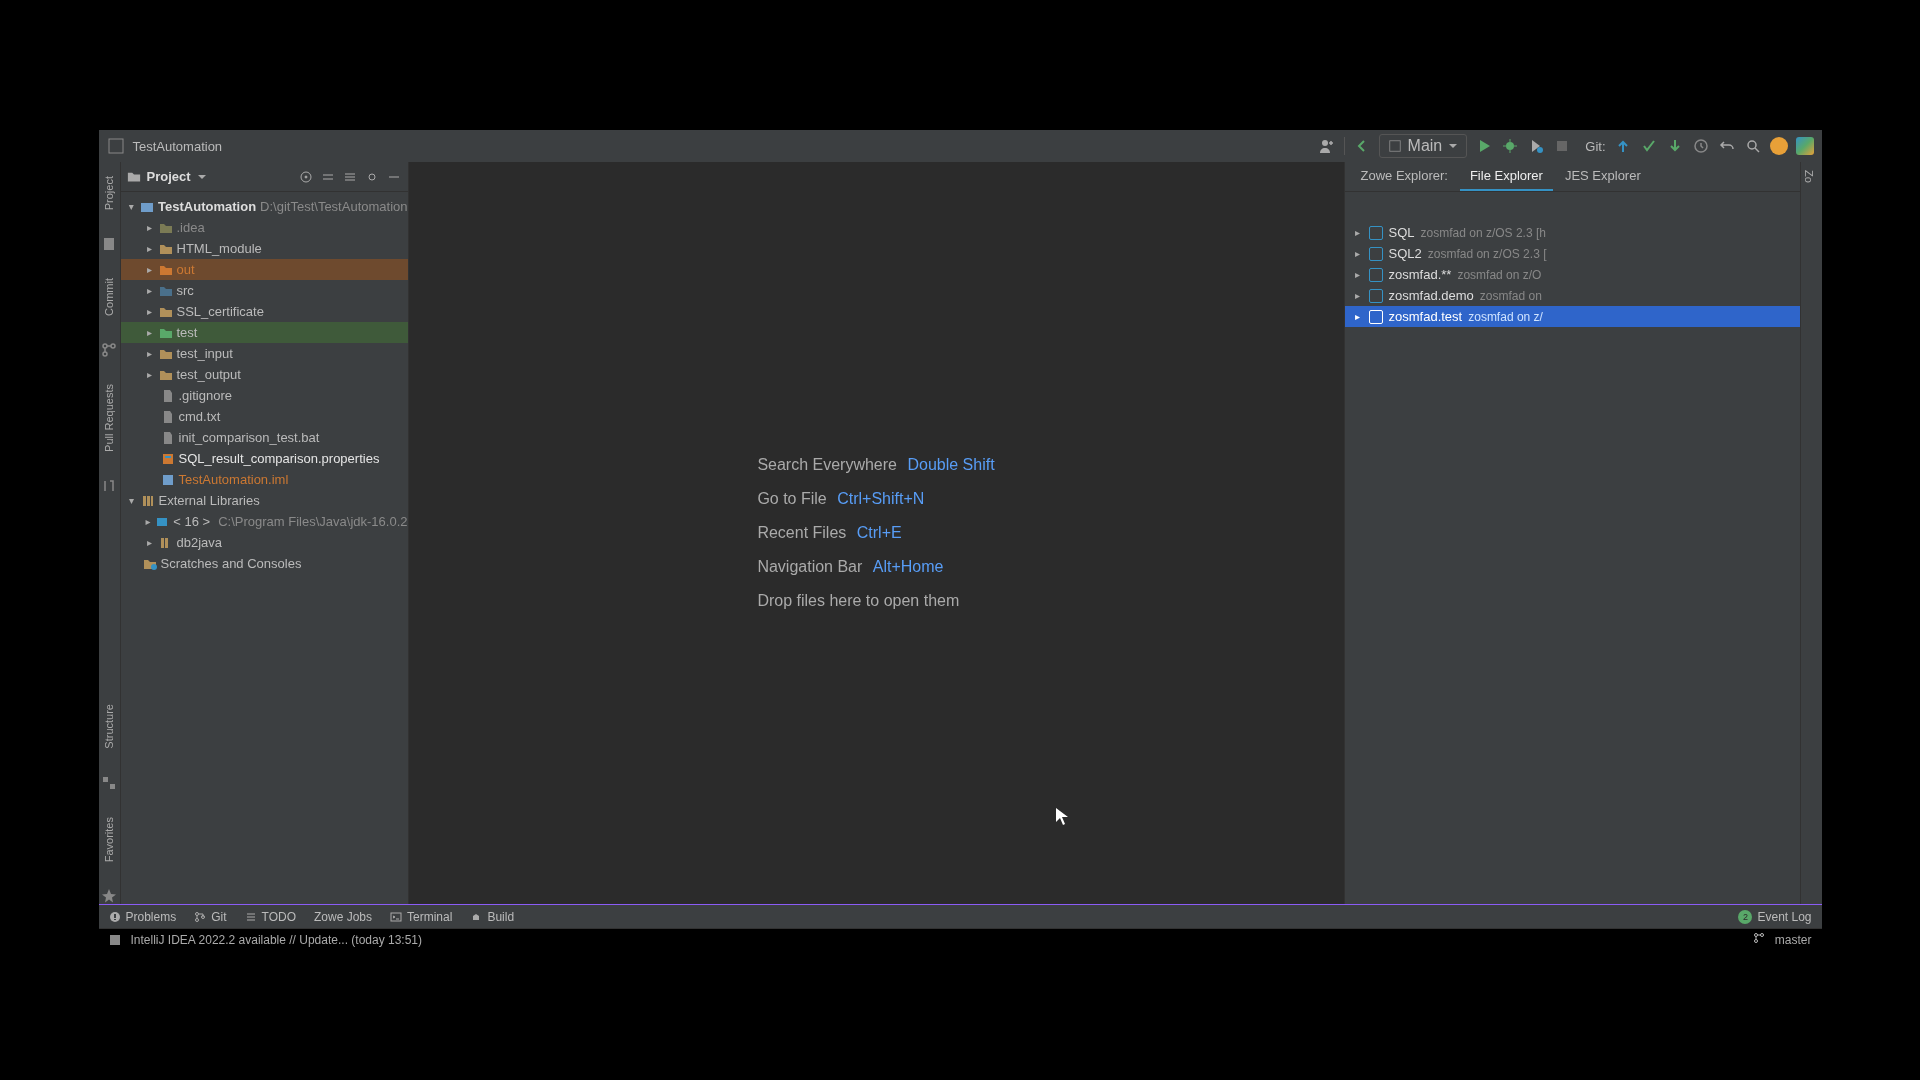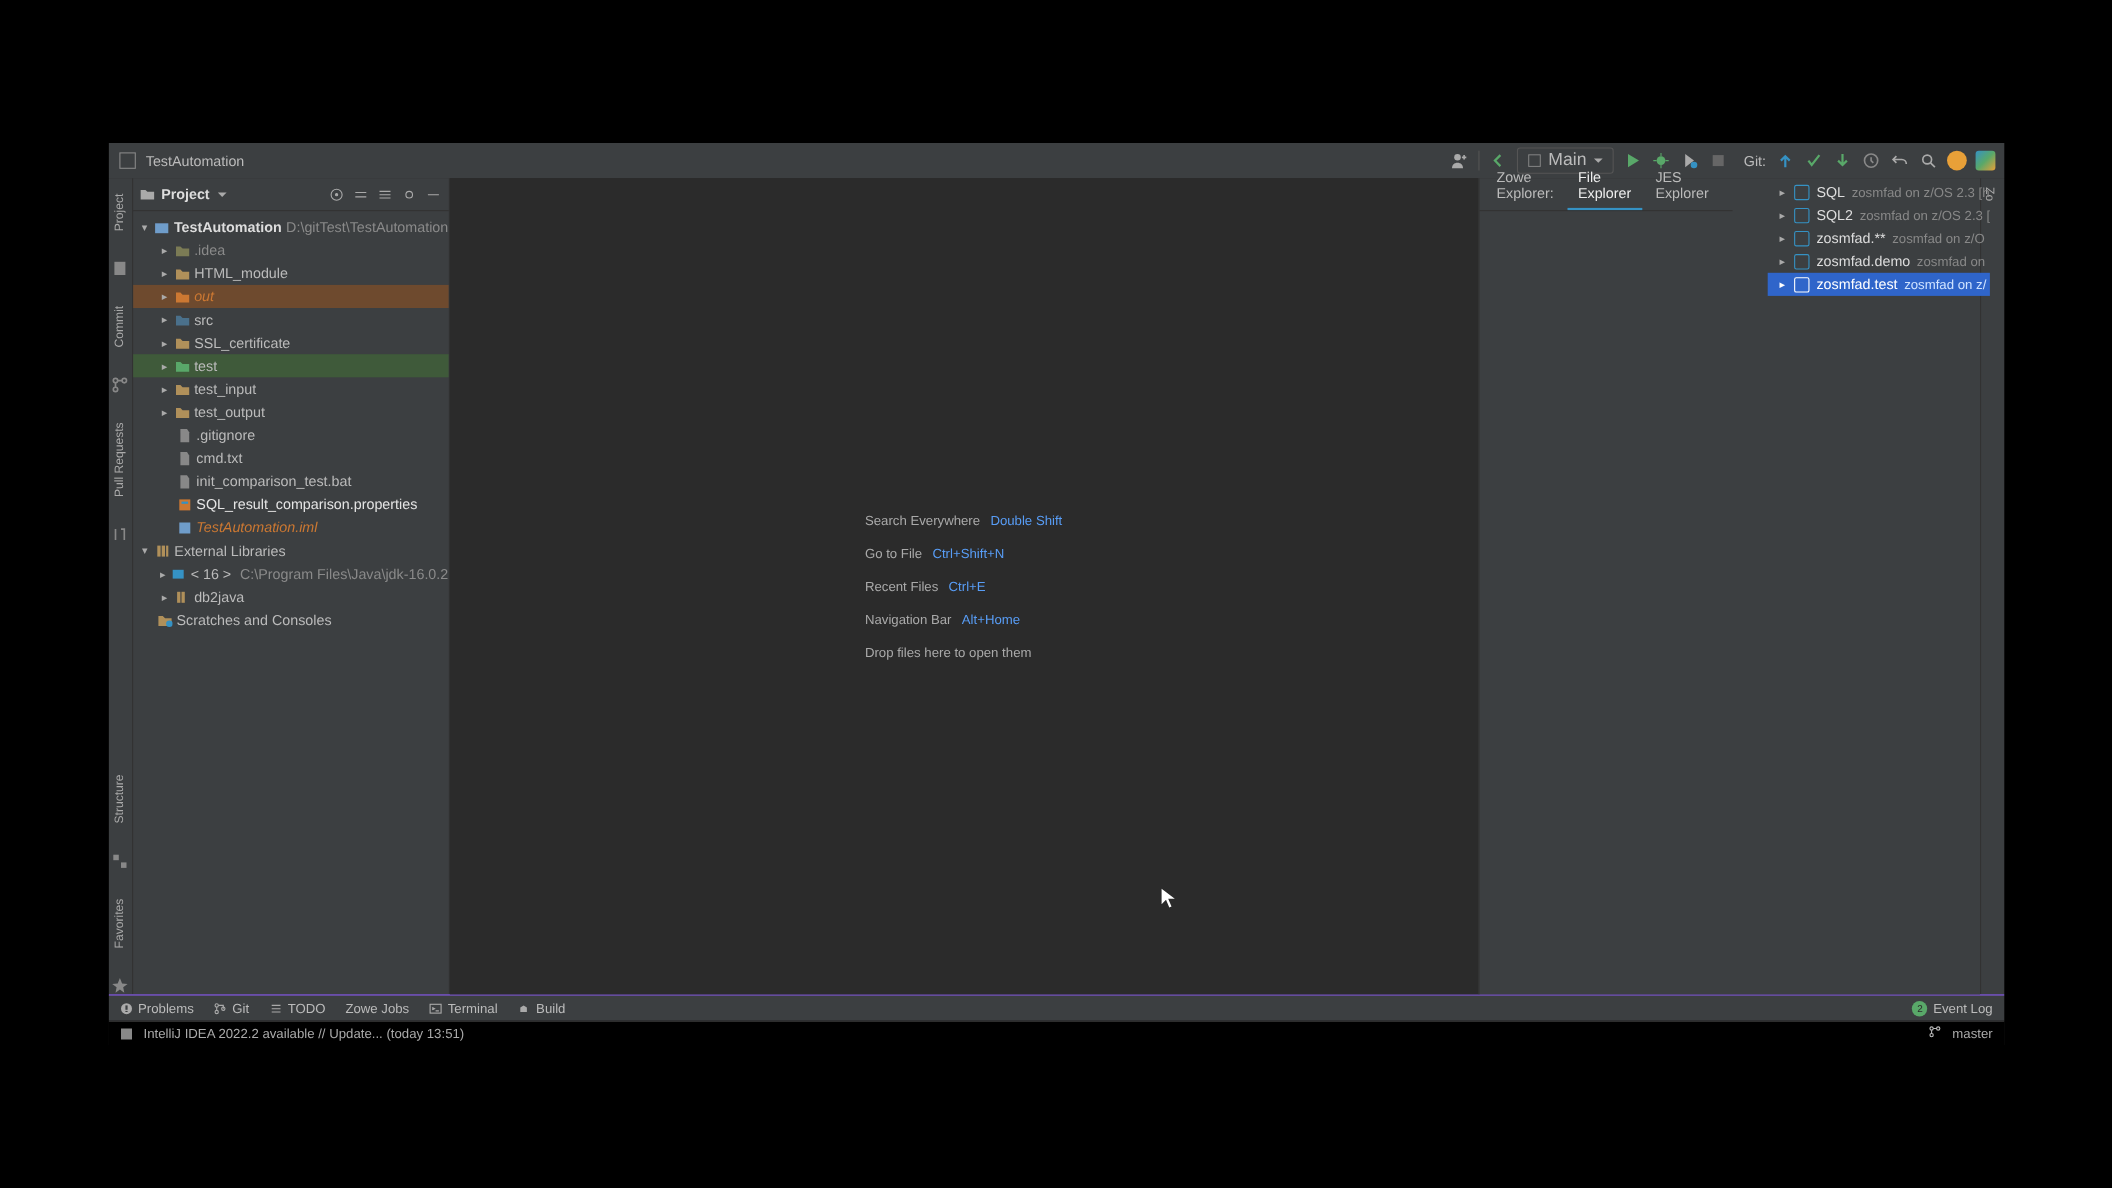--- a/index.html
+++ b/index.html
@@ -27,27 +27,27 @@
 .panel-header .ph-icon { width: 16px; height: 16px; color: #aaa; cursor: pointer; }
 .tree { flex: 1; overflow: hidden; font-size: 13px; padding: 4px 0; }
 .tree-row { display: flex; align-items: center; height: 21px; padding-left: 6px; gap: 4px; white-space: nowrap; cursor: pointer; }
 .tree-row.sel-orange { background: #6e4a2e; }
 .tree-row.sel-green { background: #3f5a3a; }
 .arrow { width: 10px; color: #aaa; font-size: 10px; display: inline-flex; justify-content: center; }
 .folder-icon { width: 14px; height: 14px; display: inline-flex; }
 .folder-icon svg { width: 14px; height: 14px; }
 .file-icon { width: 14px; height: 14px; display: inline-flex; }
 .name-dim { color: #8a8a8a; }
-.name-orange { color: #cc7832; font-style: italic; }
+.name-orange { color: #cc7832; }
 .name-blue { color: #e5e5e5; }
 .editor-area { flex: 1; background: #2b2b2b; display: flex; align-items: center; justify-content: center; position: relative; }
-.hints { text-align: left; color: #aaa; font-size: 12px; }
+.hints { text-align: left; color: #aaa; font-size: 16px; }
 .hints .hint-row { margin: 16px 0; }
 .hints .shortcut { color: #589df6; margin-left: 6px; }
-.right-panel { width: 456px; background: #3c3f41; border-left: 1px solid #323232; display: flex; flex-direction: row; position: relative; }
+.right-panel { width: 456px; background: #3c3f41; border-left: 1px solid #323232; display: flex; flex-direction: column; position: relative; }
 .right-tabs { height: 30px; display: flex; align-items: flex-end; border-bottom: 1px solid #323232; padding: 0 6px; gap: 2px; }
 .right-tabs .tab { padding: 6px 10px; font-size: 13px; color: #bbb; cursor: pointer; border-bottom: 2px solid transparent; }
 .right-tabs .tab.active { border-bottom-color: #3592c4; color: #eee; }
 .right-tabs .tab-spacer { flex: 1; }
 .right-toolbar { height: 28px; display: flex; align-items: center; gap: 12px; padding: 0 10px; }
 .right-tree { flex: 1; padding: 2px 0; font-size: 13px; }
 .right-row { display: flex; align-items: center; height: 21px; padding-left: 8px; gap: 6px; cursor: pointer; white-space: nowrap; overflow: hidden; }
 .right-row.selected { background: #2f65ca; color: #fff; }
 .ds-icon { width: 14px; height: 14px; border: 1px solid #3592c4; border-radius: 2px; }
 .ds-name { color: #ddd; }

